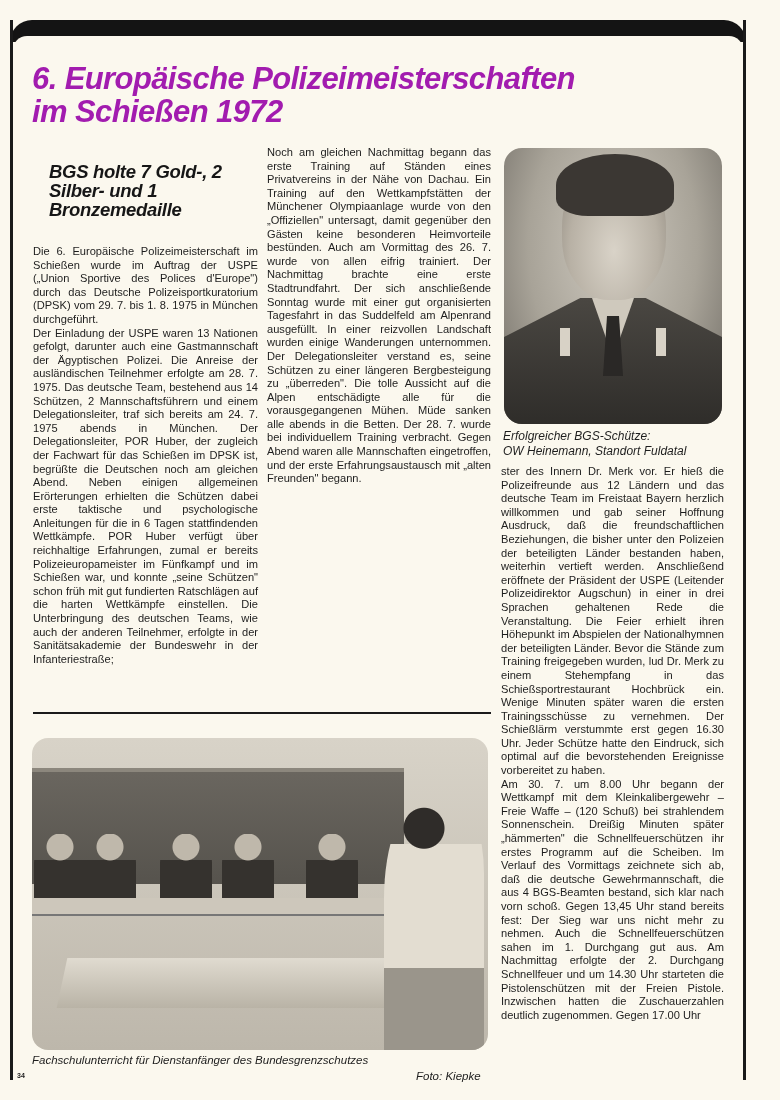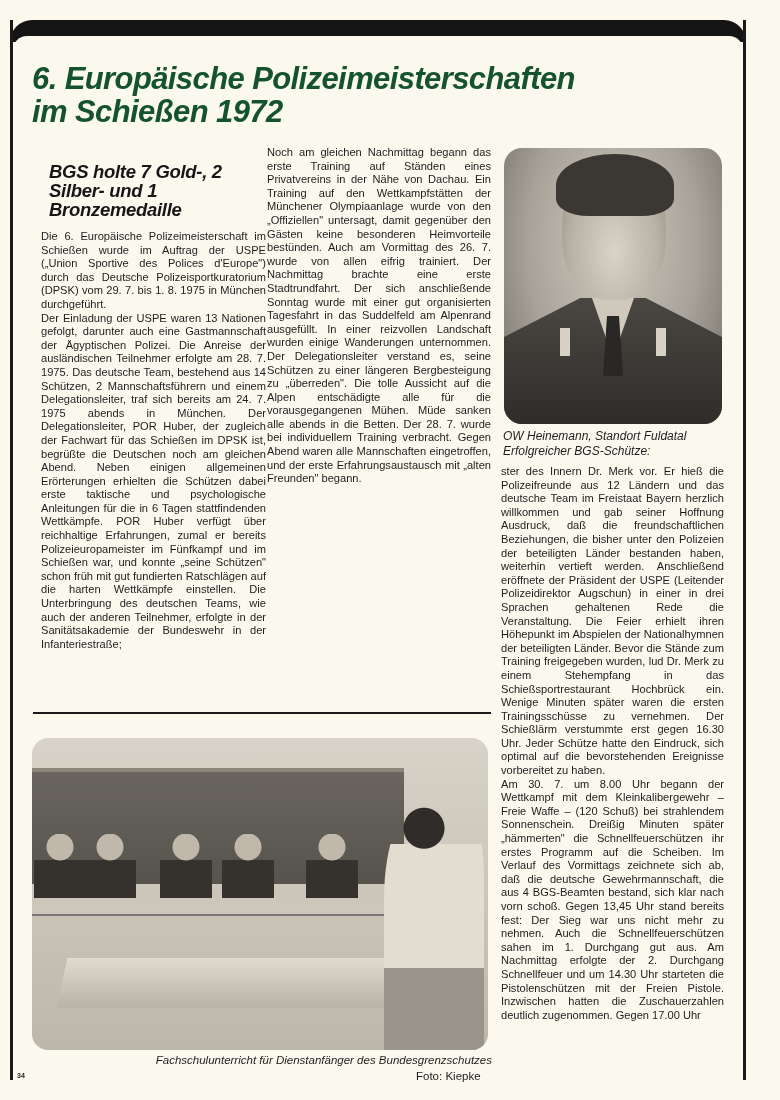--- a/index.html
+++ b/index.html
@@ -18,34 +18,34 @@
     position: absolute; left: 10px; top: 20px; width: 736px; height: 22px;
     background: #141414; border-radius: 22px 22px 0 0;
   }
   .frame-top-inner {
     position: absolute; left: 13px; top: 36px; width: 730px; height: 14px;
     background: #fbf8ee; border-radius: 14px 14px 0 0;
   }
   .title {
     position: absolute; left: 32px; top: 62px; width: 700px;
     font-family: "Liberation Sans", sans-serif; font-weight: bold; font-style: italic;
-    font-size: 31px; line-height: 33px; letter-spacing: -0.6px; color: #14532d;
+    font-size: 31px; line-height: 33px; letter-spacing: -0.6px; color: #a21caf;
     margin: 0;
   }
   .subtitle {
     position: absolute; left: 33px; top: 146px; width: 230px;
     font-weight: bold; font-style: italic; font-size: 18.5px; line-height: 19px;
     letter-spacing: -0.3px; color: #161616; margin: 16px;
   }
   .col {
     position: absolute; font-size: 11.1px; line-height: 13.6px;
     text-align: justify; color: #1d1d1d;
   }
   .col p { margin: 0; }
-  .col1 { left: 33px; top: 230px; width: 225px; margin-left: 8px; }
+  .col1 { left: 33px; top: 245px; width: 225px; }
   .col2 { left: 267px; top: 146px; width: 224px; }
   .col3 { left: 501px; top: 465px; width: 223px; }
   .rule {
     position: absolute; left: 33px; top: 712px; width: 458px; height: 2px; background: #1a1a1a;
   }
   .photo-portrait {
     position: absolute; left: 504px; top: 148px; width: 218px; height: 276px;
     border-radius: 18px; overflow: hidden;
     background: radial-gradient(ellipse at 50% 35%, #cfcac0 0%, #a8a398 55%, #6e6a63 100%);
   }
@@ -102,25 +102,25 @@
     border-radius: 40% 40% 8px 8px;
   }
   .teacher {
     position: absolute; left: 352px; top: 60px; width: 100px; height: 252px;
     background: radial-gradient(circle at 40% 12%, #2f2c29 0 20px, transparent 21px),
                 linear-gradient(transparent 0 46px, #e3ddd1 46px 170px, #9a958b 170px);
     border-radius: 40% 30% 0 0;
   }
   .caption-class {
     position: absolute; left: 32px; top: 1054px; width: 460px;
-    font-style: italic; font-size: 11.5px; color: #1d1d1d; text-align: right;
+    font-style: italic; font-size: 11.5px; color: #1d1d1d;
   }
   .photo-credit {
     position: absolute; left: 416px; top: 1070px;
-    font-size: 11.5px; color: #1d1d1d;
+    font-style: italic; font-size: 11.5px; color: #1d1d1d;
   }
   .page-number {
     position: absolute; left: 17px; top: 1072px; font-size: 7px; font-weight: bold; color: #1d1d1d;
   }
 </style>
 </head>
 <body>
 
 <div class="frame-top"></div>
 <div class="frame-top-inner"></div>
@@ -148,22 +148,22 @@
   <div class="portrait-body"></div>
   <div class="portrait-collar"></div>
   <div class="portrait-tie"></div>
   <div class="patch" style="left:56px"></div>
   <div class="patch" style="left:152px"></div>
   <div class="portrait-head"></div>
   <div class="portrait-hair"></div>
 </div>
 
 <div class="caption-portrait">
+  <div>Erfolgreicher BGS-Schütze:</div>
   <div>OW Heinemann, Standort Fuldatal</div>
-  <div>Erfolgreicher BGS-Schütze:</div>
 </div>
 
 <div class="col col3">
   <p>ster des Innern Dr. Merk vor. Er hieß die Polizeifreunde aus 12 Ländern und das deutsche Team im Freistaat Bayern herzlich willkommen und gab seiner Hoffnung Ausdruck, daß die freundschaftlichen Beziehungen, die bisher unter den Polizeien der beteiligten Länder bestanden haben, weiterhin vertieft werden. Anschließend eröffnete der Präsident der USPE (Leitender Polizeidirektor Augschun) in einer in drei Sprachen gehaltenen Rede die Veranstaltung. Die Feier erhielt ihren Höhepunkt im Abspielen der Nationalhymnen der beteiligten Länder. Bevor die Stände zum Training freigegeben wurden, lud Dr. Merk zu einem Stehempfang in das Schießsportrestaurant Hochbrück ein. Wenige Minuten später waren die ersten Trainingsschüsse zu vernehmen. Der Schießlärm verstummte erst gegen 16.30 Uhr. Jeder Schütze hatte den Eindruck, sich optimal auf die bevorstehenden Ereignisse vorbereitet zu haben.</p>
   <p>Am 30. 7. um 8.00 Uhr begann der Wettkampf mit dem Kleinkalibergewehr – Freie Waffe – (120 Schuß) bei strahlendem Sonnenschein. Dreißig Minuten später „hämmerten" die Schnellfeuerschützen ihr erstes Programm auf die Scheiben. Im Verlauf des Vormittags zeichnete sich ab, daß die deutsche Gewehrmannschaft, die aus 4 BGS-Beamten bestand, sich klar nach vorn schoß. Gegen 13,45 Uhr stand bereits fest: Der Sieg war uns nicht mehr zu nehmen. Auch die Schnellfeuerschützen sahen im 1. Durchgang gut aus. Am Nachmittag erfolgte der 2. Durchgang Schnellfeuer und um 14.30 Uhr starteten die Pistolenschützen mit der Freien Pistole. Inzwischen hatten die Zuschauerzahlen deutlich zugenommen. Gegen 17.00 Uhr</p>
 </div>
 
 <div class="photo-class">
   <div class="chalkboard"></div>
   <div class="student" style="left:2px"></div>

